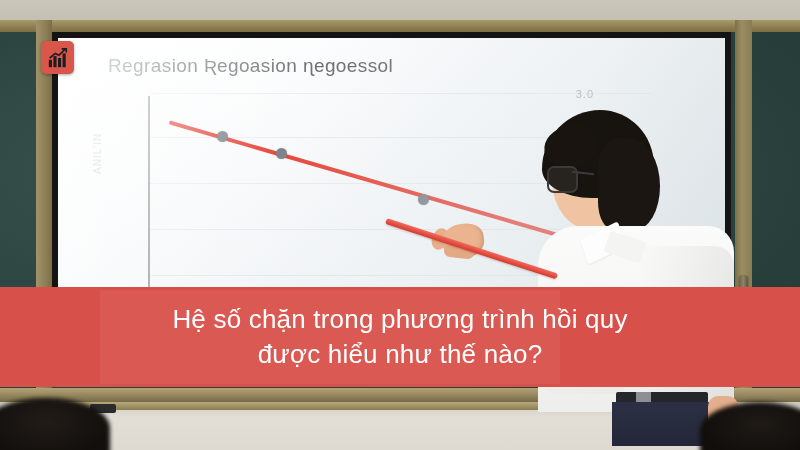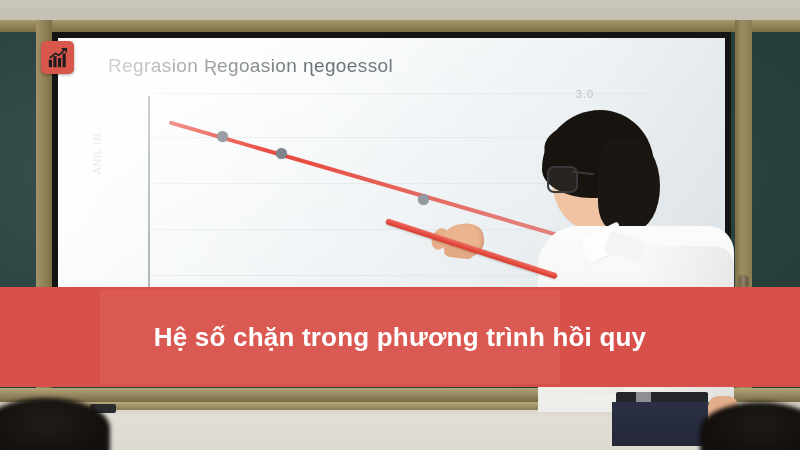--- a/index.html
+++ b/index.html
@@ -126,21 +126,21 @@
     background:radial-gradient(ellipse at 50% 40%,#1f1a16 0%,#110e0b 70%);
     border-radius:50% 50% 0 0;filter:blur(2.2px);}
 
   
   .banner{position:absolute;left:0;top:287px;width:800px;height:100px;background:#d8504４;}
   .banner{background:#d8504a;}
   .banner-inner{position:absolute;left:100px;top:290px;width:460px;height:94px;
     background:rgba(255,255,255,.055);}
   .caption{position:absolute;left:0;top:287px;width:800px;height:100px;
     display:flex;flex-direction:column;align-items:center;justify-content:center;
-    color:#fff;font-size:26px;font-weight:bold;line-height:1.33;text-align:center;
+    color:#fff;font-size:26px;font-weight:normal;line-height:1.33;text-align:center;
     letter-spacing:.2px;}
 </style>
 </head>
 <body>
 
 <div id="scene">
 
   <div class="wall-top"></div>
   <div class="board-green"></div>
   <div class="wall-bottom"></div>
@@ -224,15 +224,16 @@
 
   <div class="pointer"></div>
 
   <div class="student-l"></div>
   <div class="student-r"></div>
 
   <div class="banner"></div>
   <div class="banner-inner"></div>
   <div class="caption">
     <div>Hệ số chặn trong phương trình hồi quy</div>
+    <div>được hiểu như thế nào?</div>
   </div>
 
 </div>
 
 </body></html>

